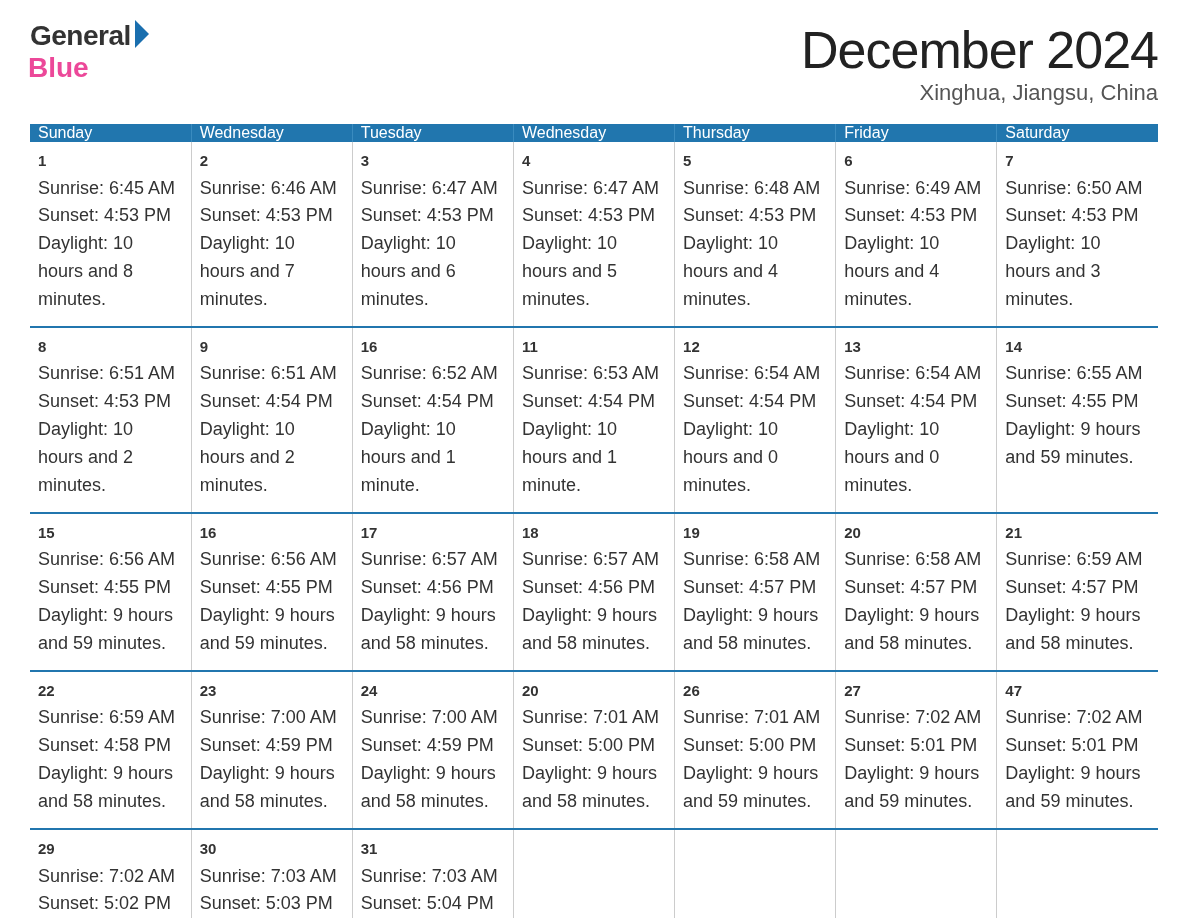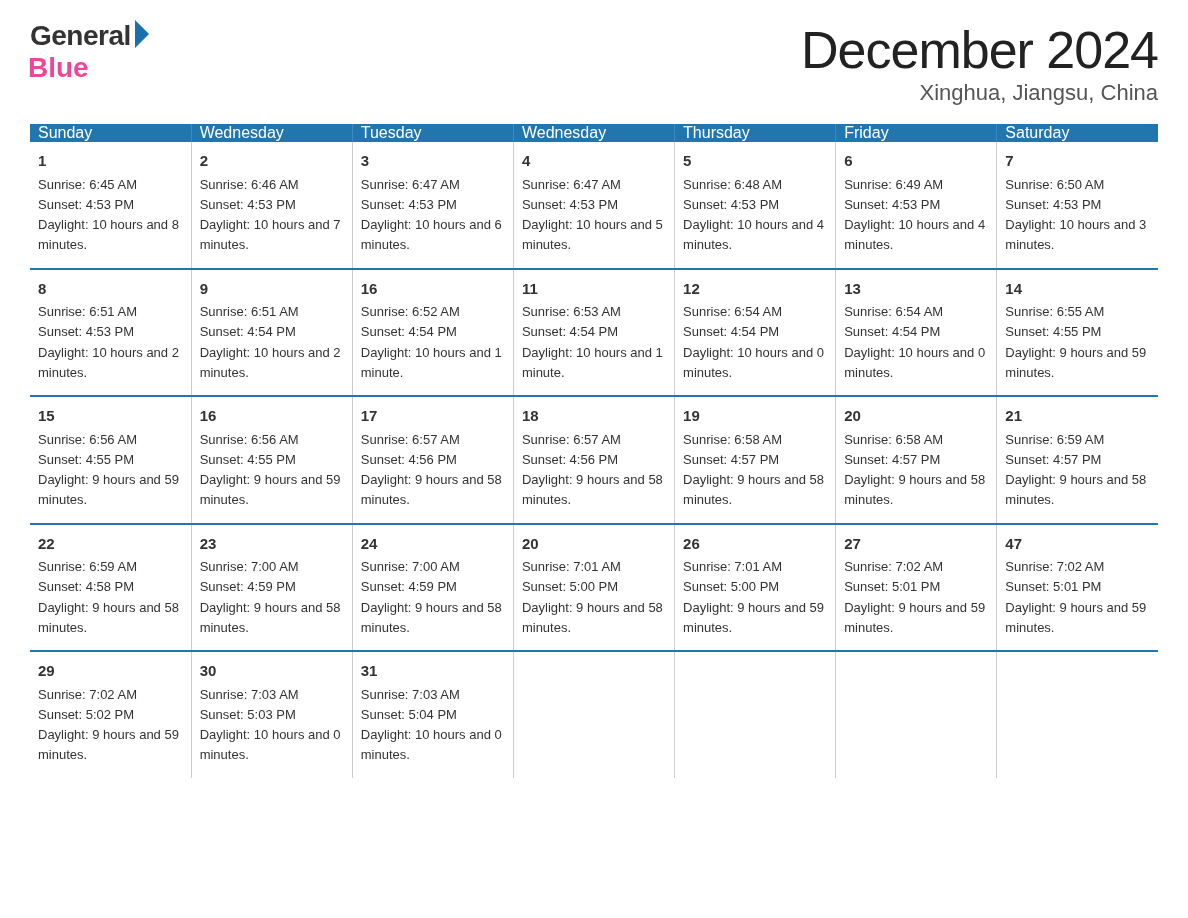--- a/index.html
+++ b/index.html
@@ -95,21 +95,21 @@
     tbody td:last-child {
       border-right: none;
     }
     .day-num {
       font-size: 15px;
       font-weight: bold;
       display: block;
       margin-bottom: 2px;
     }
     .day-info {
-      font-size: 13px;
+      font-size: 18px;
       color: #333;
       line-height: 1.55;
     }
     tbody tr:last-child {
       border-bottom: none;
     }
   </style>
 </head>
 <body>
 

